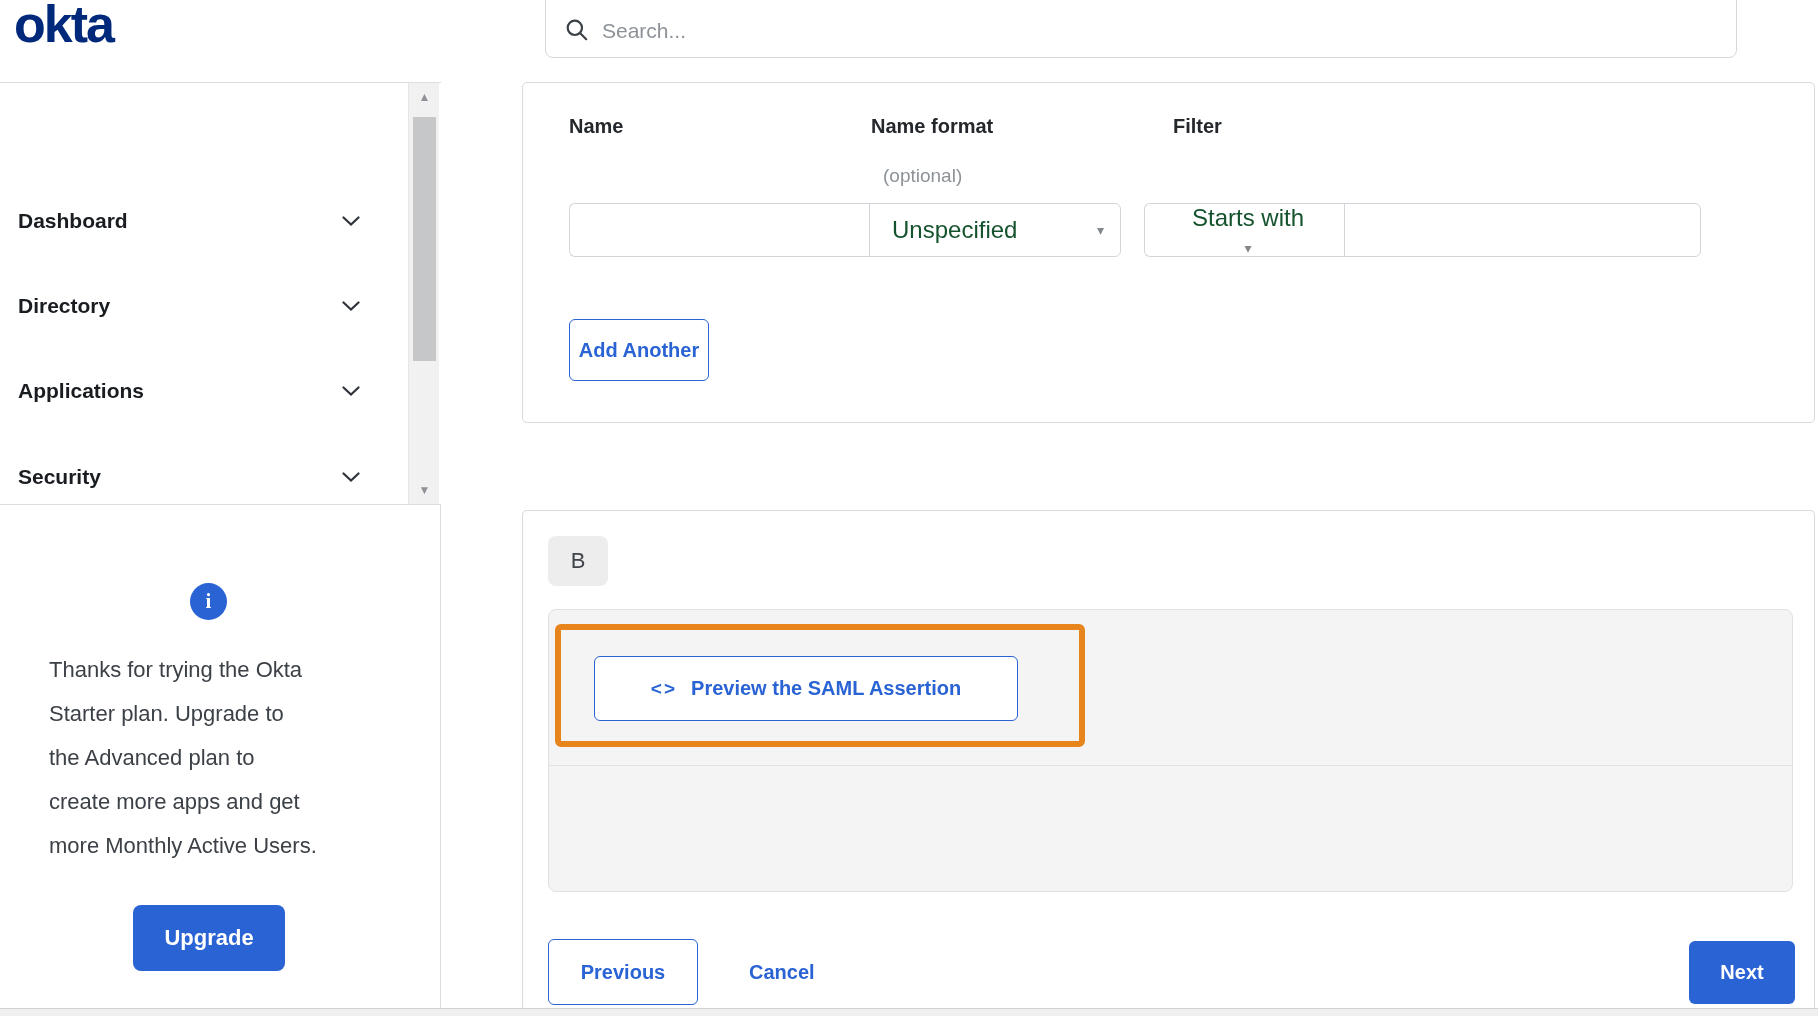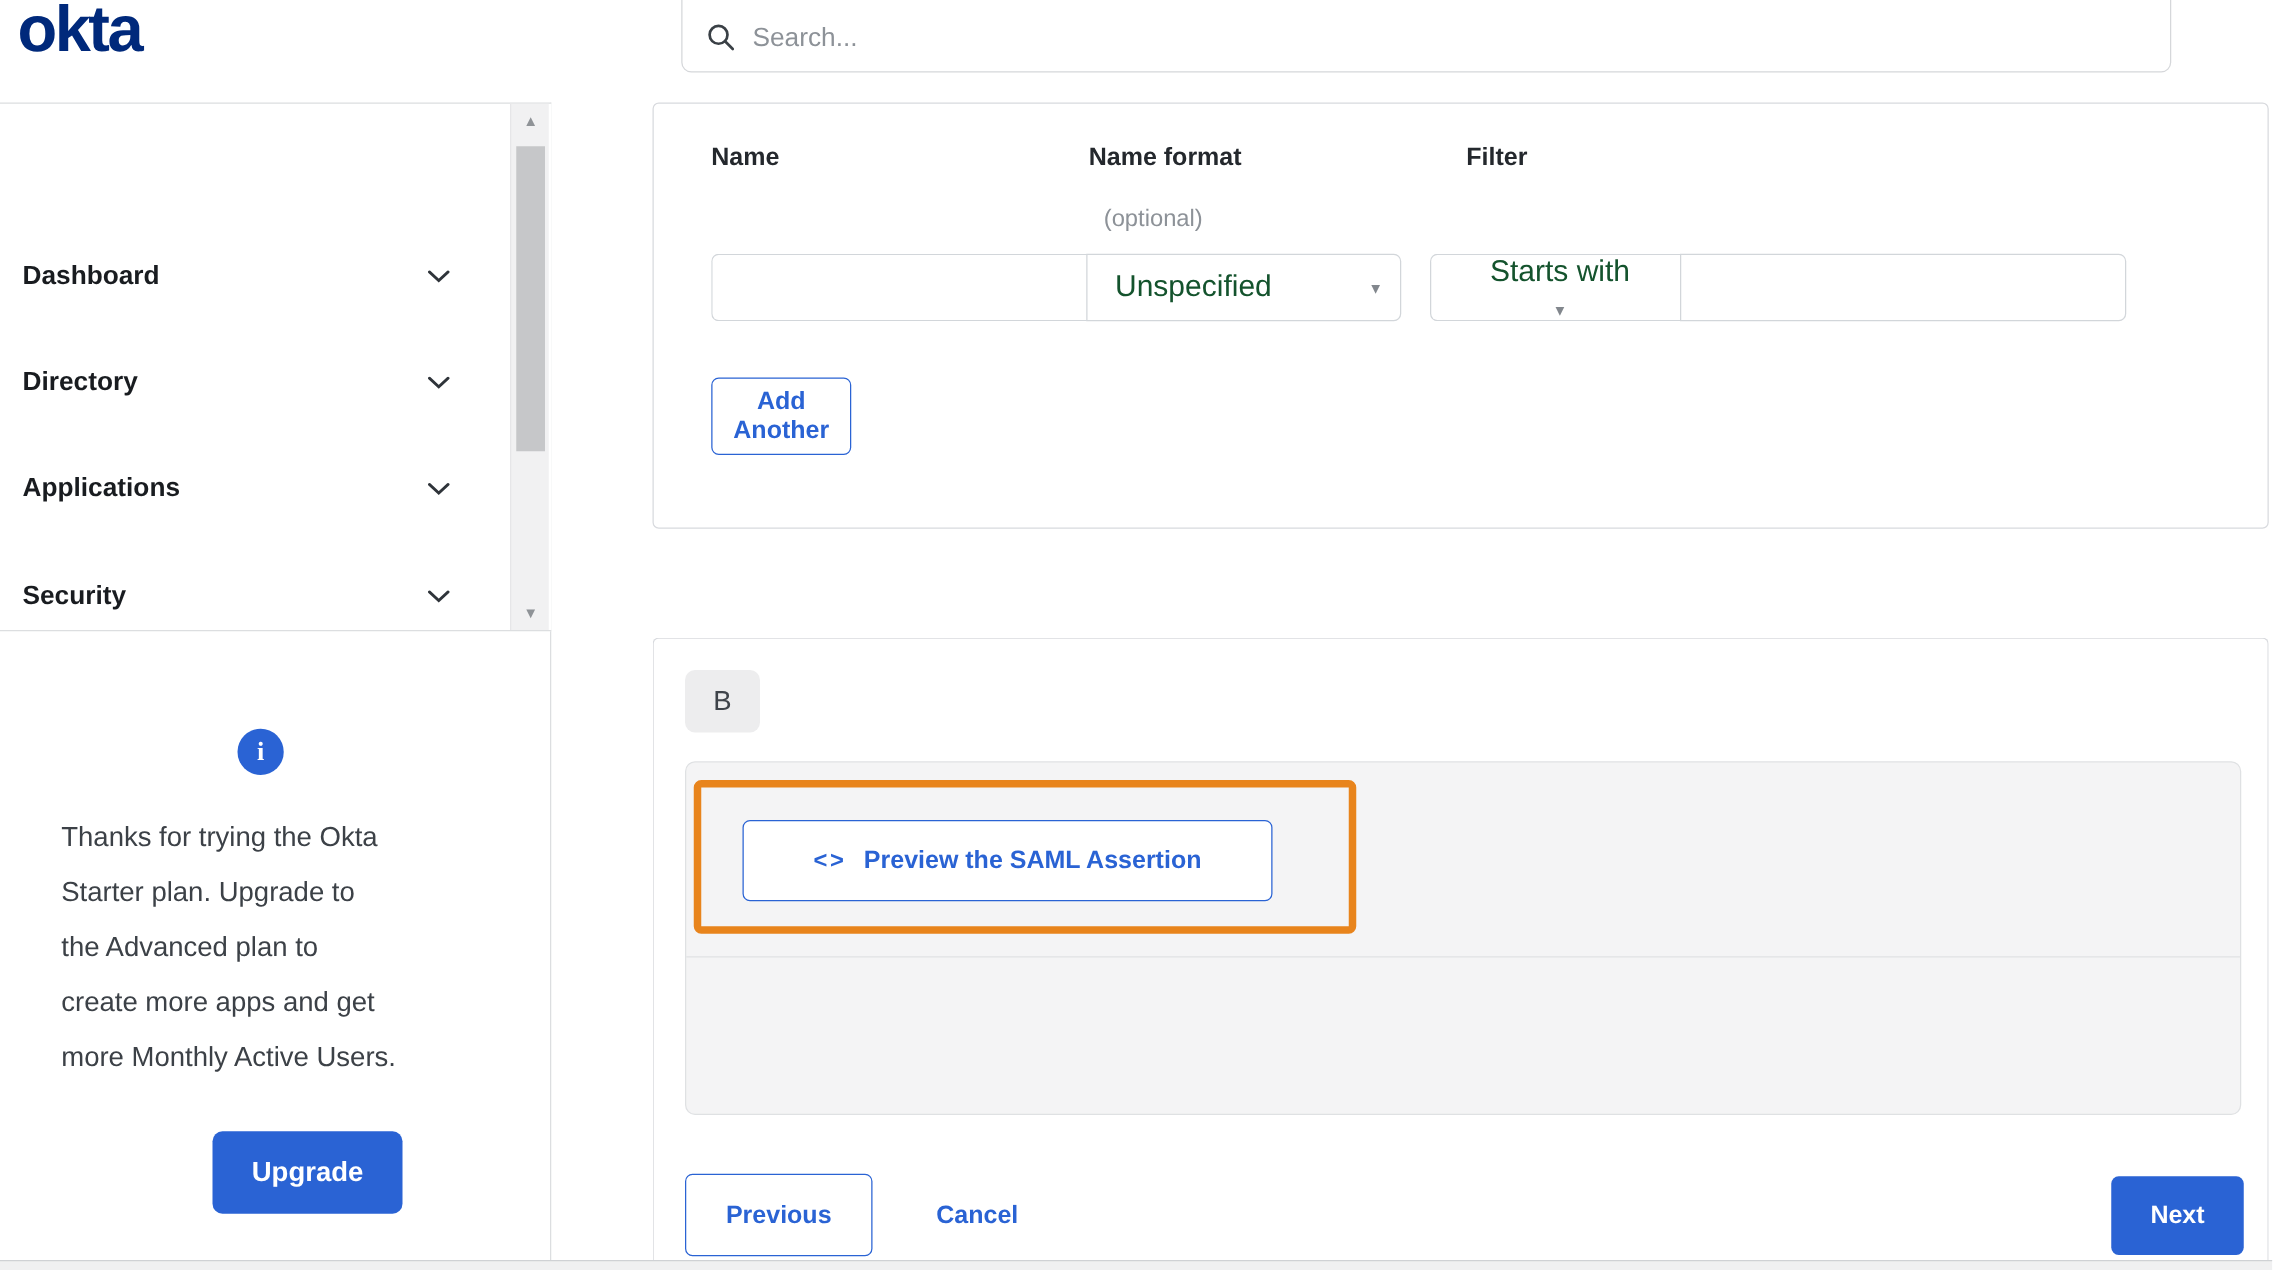--- a/index.html
+++ b/index.html
@@ -53,21 +53,21 @@
     font-size:21px; font-weight:700; font-family:"Liberation Serif", serif;
   }
   .upsell-text {
     position:absolute; left:49px; top:648px; width:350px;
     font-size:22px; line-height:44px; color:#3c4147;
   }
   .upsell-text span { display:block; }
   .upgrade-btn {
     position:absolute; left:133px; top:905px; width:152px; height:66px;
     background:#2a63d4; border:none; border-radius:8px; color:#fff;
-    font-family:inherit; font-size:22px; font-weight:700; cursor:pointer;margin-left:37px;
+    font-family:inherit; font-size:22px; font-weight:700; cursor:pointer;
   }
   
   .card {
     position:absolute; left:522px; width:1293px; background:#fff;
     border:1px solid #d8dade; border-radius:5px;
   }
   #card-attributes { top:82px; height:341px; }
   #card-preview { top:510px; height:498px; border-bottom:none; border-radius:5px 5px 0 0; }
   .col-label { position:absolute; top:32px; font-size:20px; font-weight:700; color:#24282d; }
   .col-note  { position:absolute; left:348px; top:82px; font-size:19px; color:#8d9298;margin-left:12px; }
@@ -75,21 +75,21 @@
     position:absolute; top:120px; height:54px; border:1px solid #d2d6da; background:#fff;
   }
   .text-input { font-family:inherit; font-size:20px; color:#2d3237; padding:0 14px; outline:none; }
   .select-box { display:flex; align-items:center; justify-content:space-between; padding:0 16px 0 22px; cursor:pointer; }
   .select-text { font-size:24px; color:#14532d; }
   .select-arrow { font-size:14px; color:#82878d; }
   .btn-outline {
     background:#fff; border:1.5px solid #2a63d4; border-radius:6px; color:#2a63d4;
     font-family:inherit; font-size:20px; font-weight:700; cursor:pointer;
   }
-  .add-another { position:absolute; left:46px; top:219px; width:112px; height:62px; }
+  .add-another { position:absolute; left:46px; top:236px; width:140px; height:62px; }
   
   .b-badge {
     position:absolute; left:25px; top:25px; width:60px; height:50px; background:#ededee;
     border-radius:8px; display:flex; align-items:center; justify-content:center;
     font-size:22px; color:#3f444a;
   }
   .section-heading { position:absolute; left:108px; top:38px; font-size:20.5px; font-weight:700; color:#2a2e33; }
   .preview-panel {
     position:absolute; left:25px; top:98px; width:1245px; height:283px;
     background:#f4f4f5; border:1px solid #dfe1e3; border-radius:8px;

